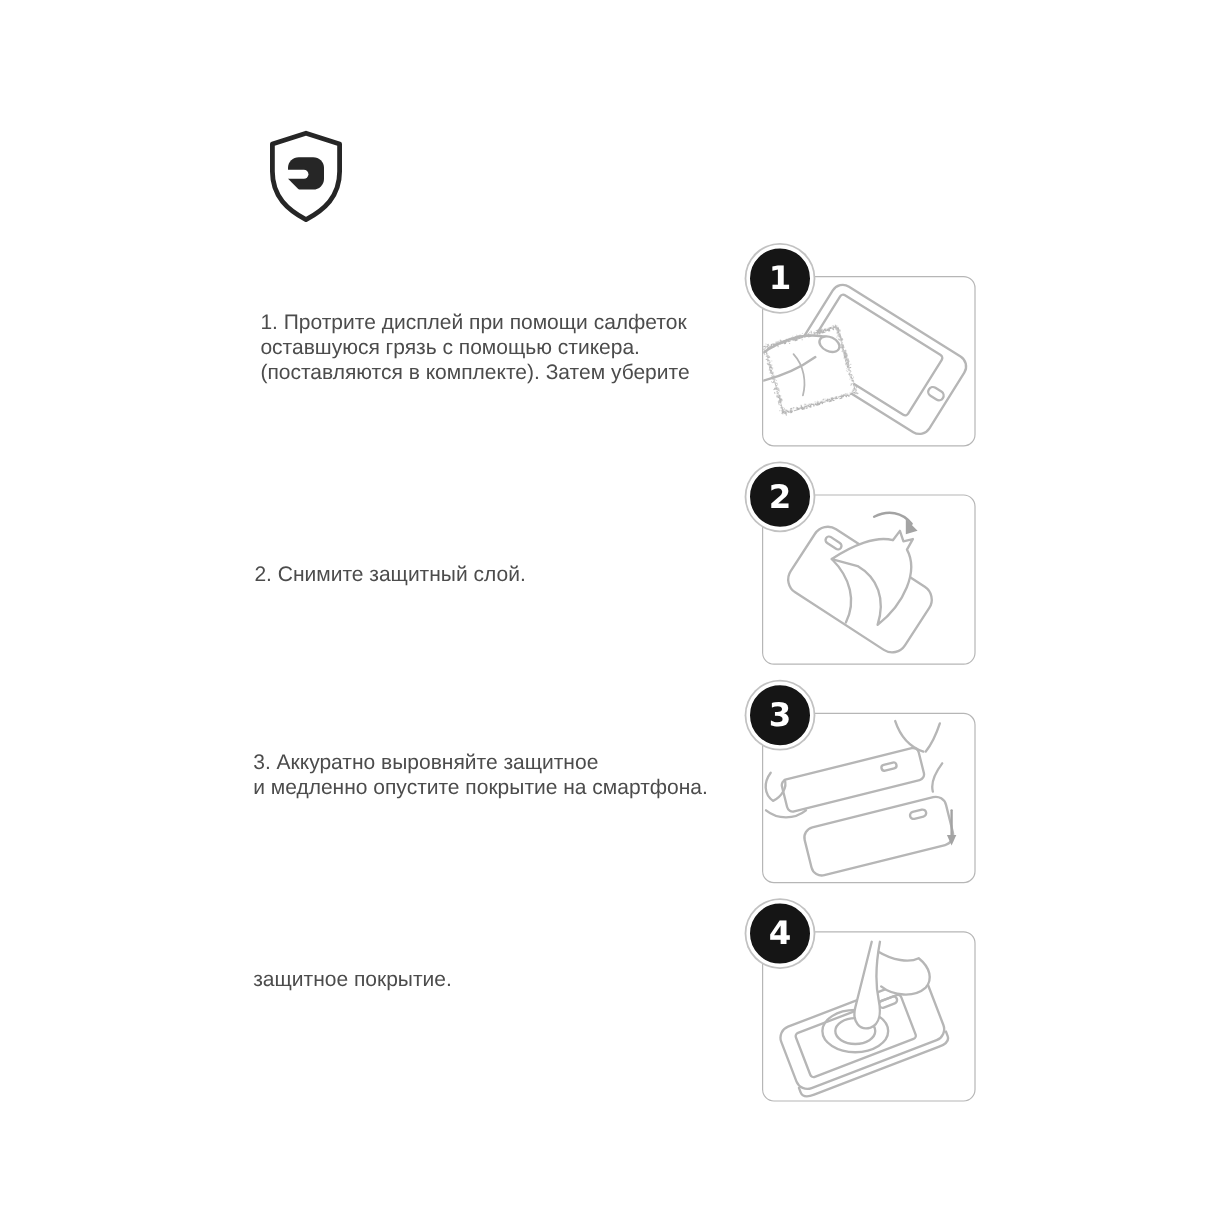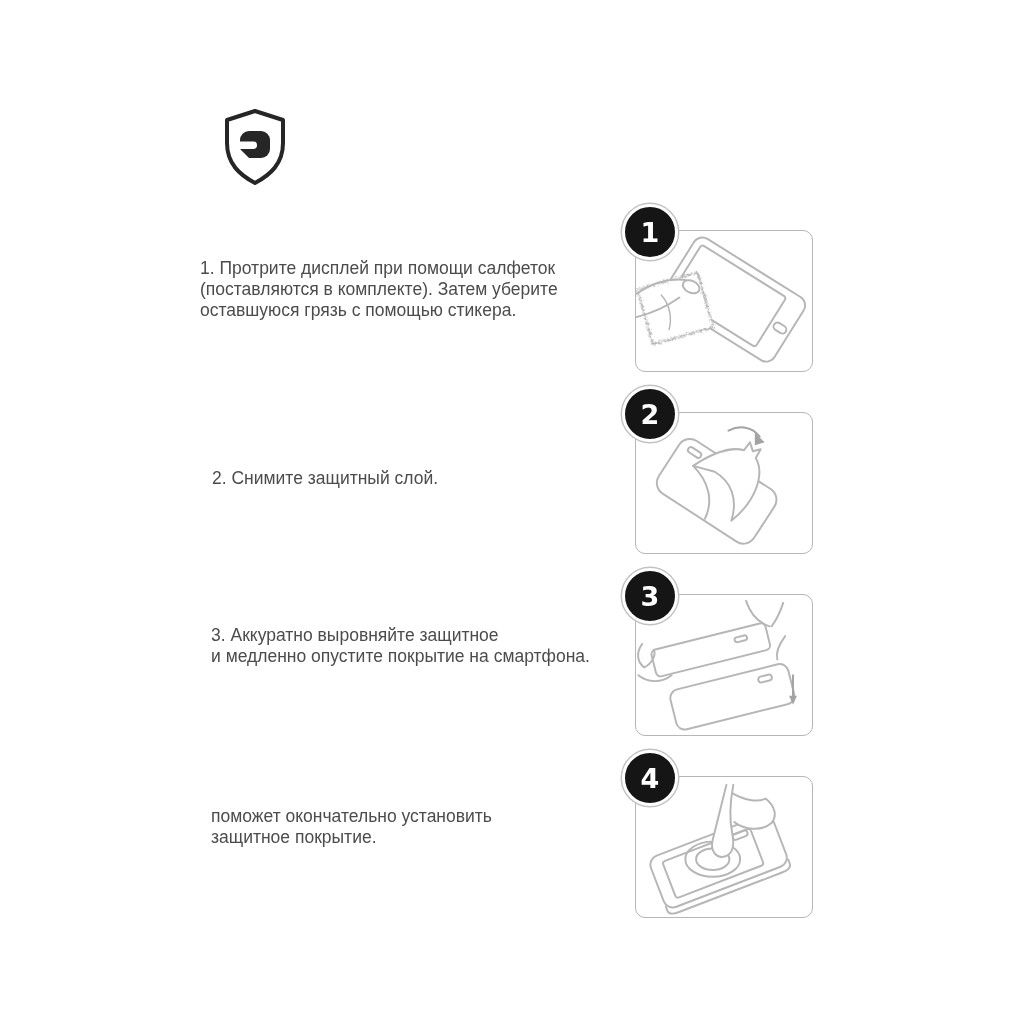--- a/index.html
+++ b/index.html
@@ -7,21 +7,21 @@
     position:relative; width:1024px; height:1024px; background:#ffffff;
     font-family:"Liberation Sans","DejaVu Sans",sans-serif; overflow:hidden;
   }
   .header-logo { position:absolute; left:222px; top:108px; width:66px; height:78px; }
   .header-title {
     position:absolute; left:312px; top:131px;
     font-size:25px; color:#3e3e3e; letter-spacing:0.2px; white-space:nowrap;
   }
   .step-text { position:absolute; font-size:17.5px; line-height:21px; color:#4c4c4c; }
   .step-text div { white-space:nowrap; }
-  #step1-text { left:200px; top:258px; }
+  #step1-text { left:217px; top:258px; }
   #step2-text { left:212px; top:468px; }
   #step3-text { left:211px; top:625px; }
   #step4-text { left:211px; top:806px; }
 
   .panel {
     position:absolute; left:635px; width:178px; height:142px;
     border:1.5px solid #b6b6b6; border-radius:10px; background:#ffffff;
     box-sizing:border-box;
   }
   #panel1 { top:230px; } #panel2 { top:412px; } #panel3 { top:594px; } #panel4 { top:776px; }
@@ -49,32 +49,31 @@
     <path d="M33 3 L61 12 L61 35 C61 56 48 67 33 75 C18 67 5 56 5 35 L5 12 Z" fill="none" stroke="#262626" stroke-width="4" stroke-linejoin="round"></path>
     <g transform="translate(33,37)">
       <rect x="-15" y="-14" width="30" height="27" rx="9" fill="#262626"></rect>
       <rect x="-22" y="-3.5" width="24" height="7.5" rx="3.75" fill="#ffffff"></rect>
       <polygon points="-16,14 -5,14 -16,3" fill="#ffffff"></polygon>
     </g>
   </svg>
 
   <div class="step-text" id="step1-text">
     <div>1. Протрите дисплей при помощи салфеток</div>
+    <div>оставшуюся грязь с помощью стикера.</div>
     <div>(поставляются в комплекте). Затем уберите</div>
-    <div>оставшуюся грязь с помощью стикера.</div>
   </div>
   <div class="step-text" id="step2-text">
     <div>2. Снимите защитный слой.</div>
   </div>
   <div class="step-text" id="step3-text">
     <div>3. Аккуратно выровняйте защитное</div>
     <div>и медленно опустите покрытие на смартфона.</div>
   </div>
   <div class="step-text" id="step4-text">
-    <div>поможет окончательно установить</div>
     <div>защитное покрытие.</div>
   </div>
 
   <div class="badge" id="badge1">
     <span>1</span>
   </div>
   <div class="badge" id="badge2">
     <span>2</span>
   </div>
   <div class="badge" id="badge3">

